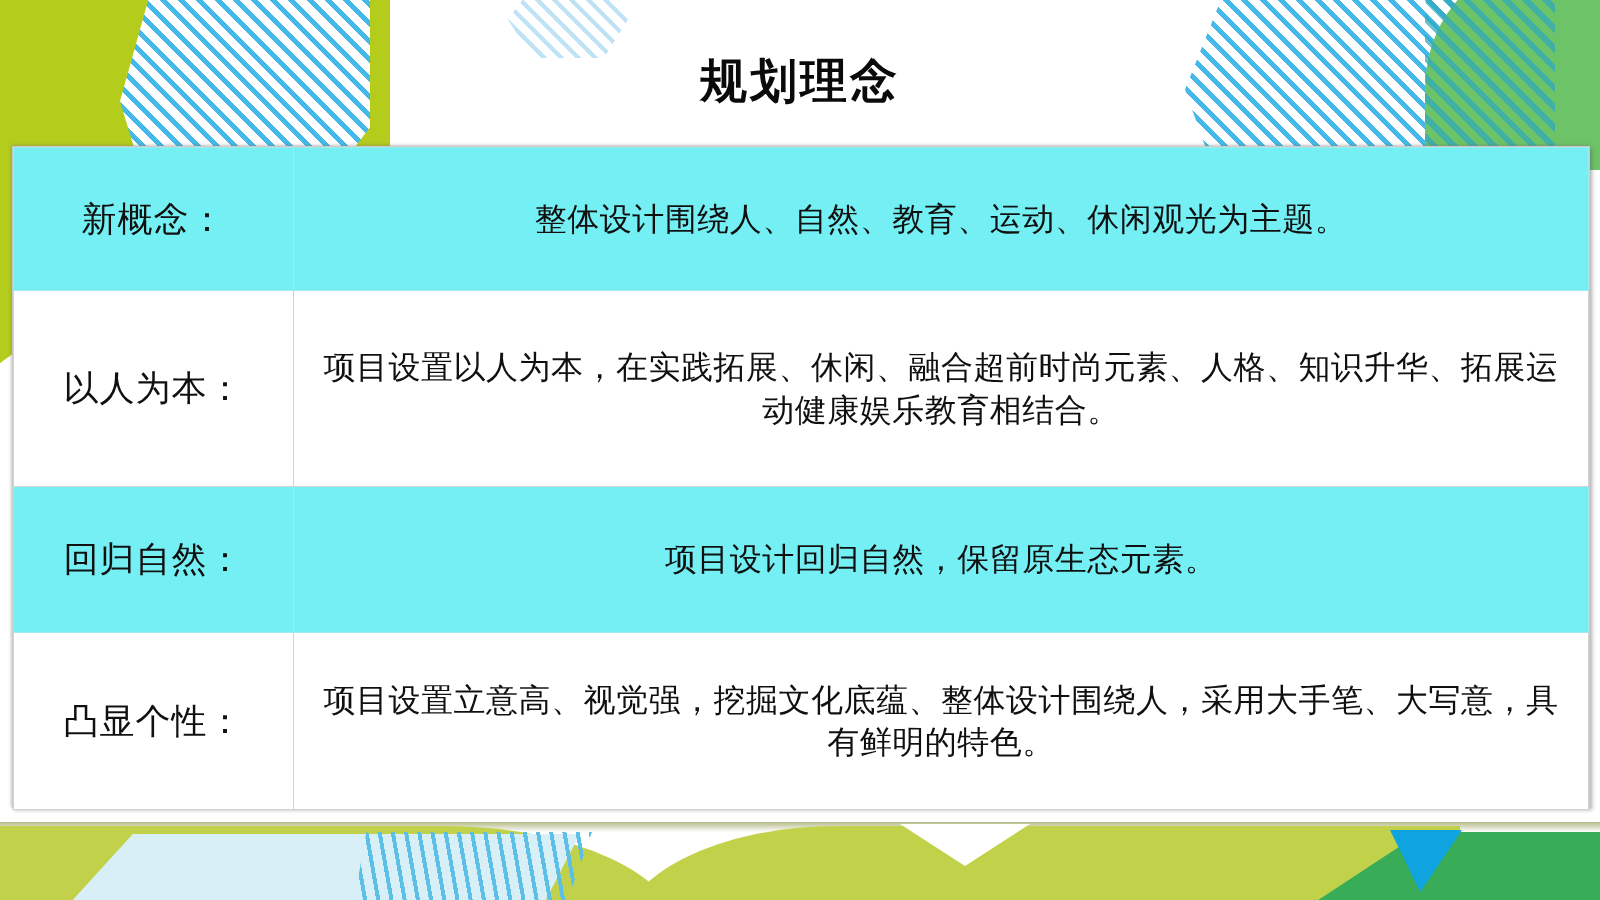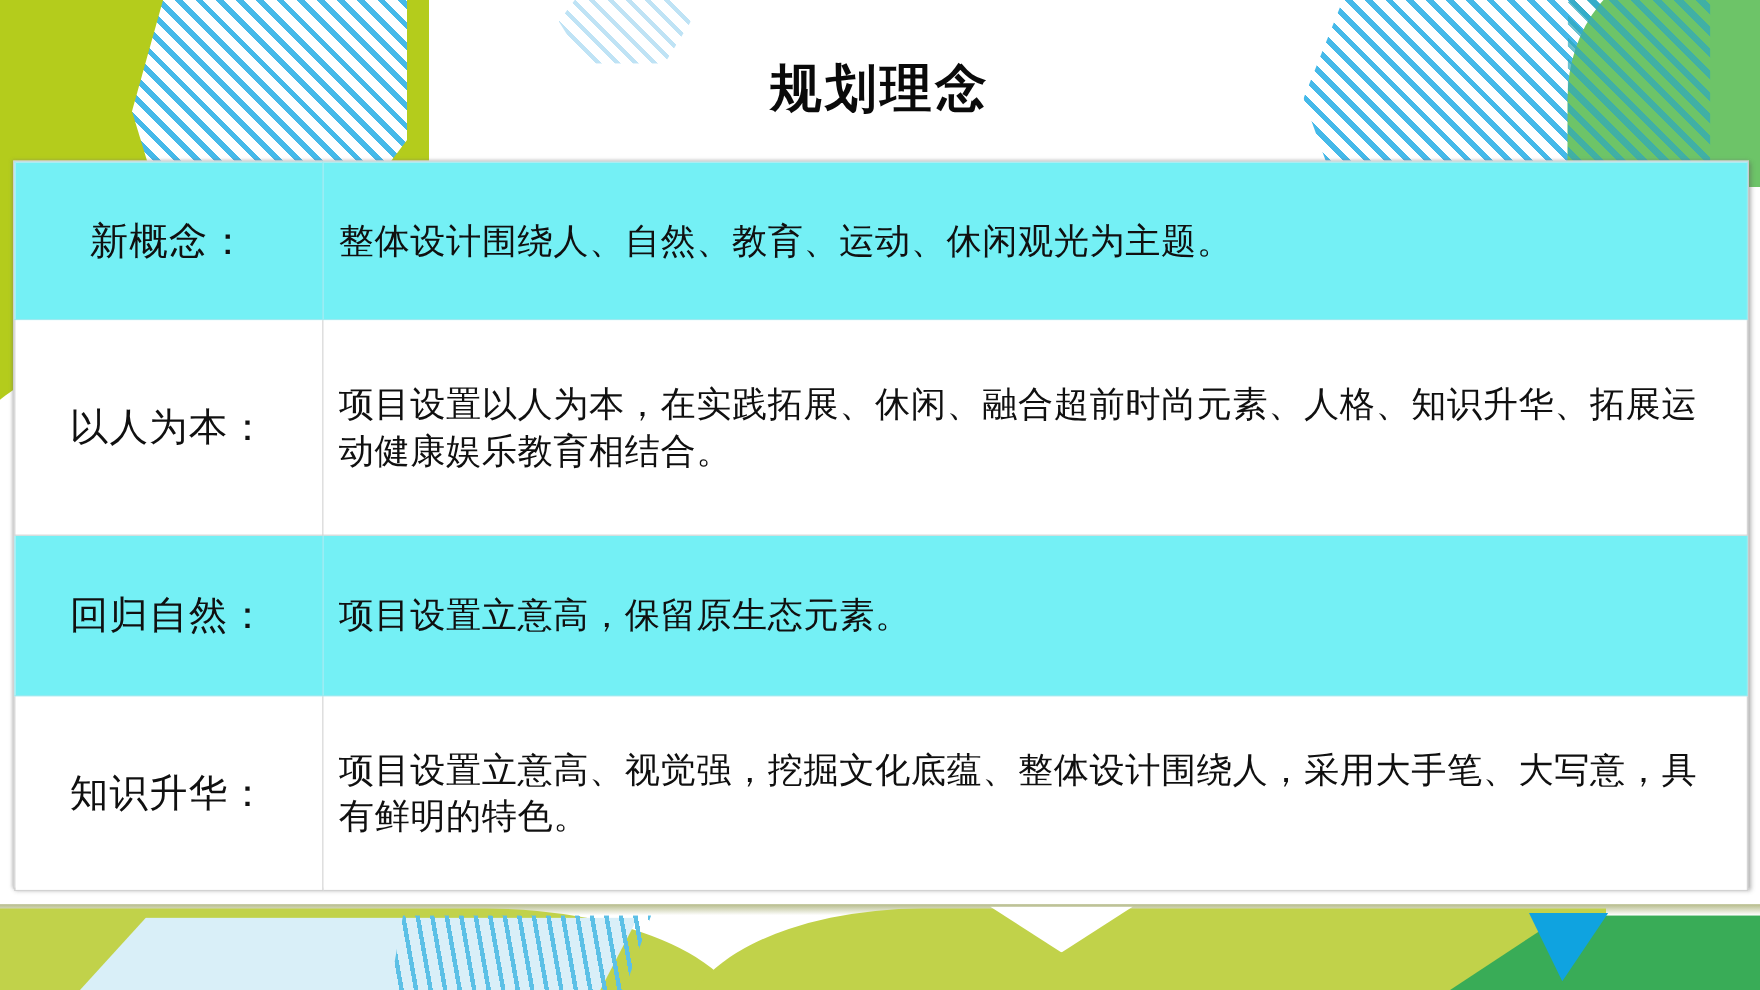--- a/index.html
+++ b/index.html
@@ -182,21 +182,21 @@
   }
   td.label {
     width: 280px;
     text-align: center;
     font-size: 35px;
     color: #101010;
     letter-spacing: 1px;
     white-space: nowrap;
   }
   td.body {
-    text-align: left;
+    text-align: center;
     font-size: 32px;
     color: #101010;
     line-height: 1.32;
     letter-spacing: .5px;
     padding-left: 18px;
     padding-right: 14px;
   }
   tr.cyan td { background: #74f0f5; border-color: #9fe9ef; }
   tr.plain td { background: #ffffff; }
 
@@ -226,24 +226,24 @@
         <tr class="cyan r1">
           <td class="label">新概念：</td>
           <td class="body">整体设计围绕人、自然、教育、运动、休闲观光为主题。</td>
         </tr>
         <tr class="plain r2">
           <td class="label">以人为本：</td>
           <td class="body">项目设置以人为本，在实践拓展、休闲、融合超前时尚元素、人格、知识升华、拓展运动健康娱乐教育相结合。</td>
         </tr>
         <tr class="cyan r3">
           <td class="label">回归自然：</td>
-          <td class="body">项目设置立意高，保留原生态元素。</td>
+          <td class="body">项目设计回归自然，保留原生态元素。</td>
         </tr>
         <tr class="plain r4">
-          <td class="label">知识升华：</td>
+          <td class="label">凸显个性：</td>
           <td class="body">项目设置立意高、视觉强，挖掘文化底蕴、整体设计围绕人，采用大手笔、大写意，具有鲜明的特色。</td>
         </tr>
       </tbody>
     </table>
   </div>
 
   <div class="deco b-shadow-line"></div>
   <div class="deco b-olive-left"></div>
   <div class="deco b-olive-right"></div>
   <div class="deco b-notch"></div>

